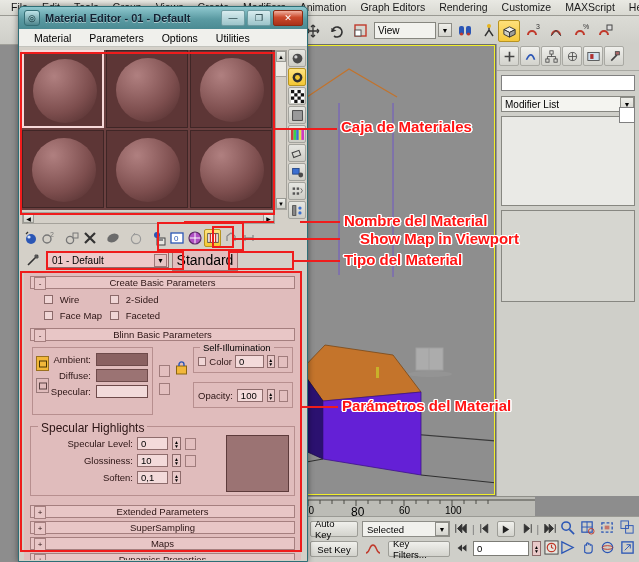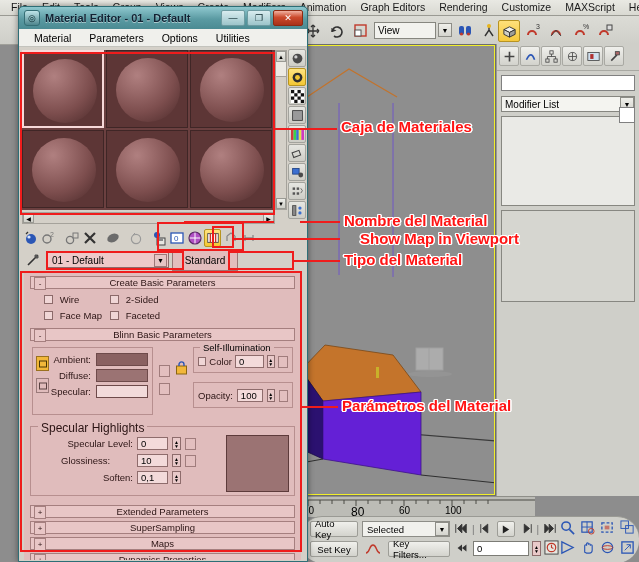--- a/index.html
+++ b/index.html
@@ -61,21 +61,21 @@
     box-sizing:border-box;display:flex;align-items:center;padding-left:3px;font-size:10px;
     justify-content:space-between;
   }
   .ddarrow{width:14px;height:14px;background:linear-gradient(#efefea,#d4d4ce);border:1px solid #8d8d87;
     display:flex;align-items:center;justify-content:center;box-sizing:border-box;font-size:7px;}
   .modstack{margin:4px 4px 0 4px;height:90px;background:#eaeae6;border:1px solid #878781;box-sizing:border-box;}
   .modstack2{margin:4px 4px 0 4px;height:92px;background:#d6d6d0;border:1px solid #878781;box-sizing:border-box;}
 
   
   #timebar{left:300px;top:496px;width:235px;height:20px;background:#bcbcb6;border-top:1px solid #8f8f89;}
-  #statusarea{left:300px;top:516px;width:339px;height:46px;background:#cfcfc9;border-top:1px solid #9a9a94;border-radius:22px;}
+  #statusarea{left:300px;top:516px;width:339px;height:46px;background:#cfcfc9;border-top:1px solid #9a9a94;}
   .sbtn{
     height:16px;background:linear-gradient(#f0f0ec,#d3d3cd);border:1px solid #9d9d97;
     border-radius:2px;display:inline-flex;align-items:center;justify-content:center;
     box-sizing:border-box;font-size:9.5px;padding:0 4px;
   }
   .spin{height:15px;background:#fff;border:1px solid #7c7c76;box-sizing:border-box;
     display:flex;align-items:center;padding-left:3px;font-size:9.5px;}
 
   
   #mated{
@@ -135,21 +135,21 @@
   .sep{width:4px;}
 
   
   #me-namerow{position:absolute;left:3px;top:203px;width:285px;height:20px;display:flex;align-items:center;gap:3px;}
   #mat-name{
     width:122px;height:16px;background:#eec9c9;border:1px solid #8d6a6a;box-sizing:border-box;
     display:flex;align-items:center;justify-content:space-between;padding-left:4px;font-size:10px;
   }
   #mat-type{
     width:66px;height:22px;background:#e3bdbd;border:1px solid #9a7676;box-sizing:border-box;
-    display:flex;align-items:center;justify-content:center;font-size:10px;
+    display:flex;align-items:center;justify-content:center;font-size:14px;
   }
 
   
   #params{
     position:absolute;left:5px;top:226px;width:277px;height:287px;
     background:#e0bcbc;overflow:hidden;
   }
   .rollout-hdr{
     margin:3px 6px 0 6px;height:13px;background:#e8c6c6;border:1px solid #a57f7f;
     box-sizing:border-box;display:flex;align-items:center;justify-content:center;
@@ -823,21 +823,21 @@
               <span class="numf">
                 <span>0</span>
                 </span>
               <span class="sp">
                   <span>▲</span>
                   <span>▼</span>
                 </span>
               <span class="mapbtn"></span>
             </div>
             <div style="display:flex;align-items:center;gap:4px;margin:0 0 4px 25px;">
-              <span class="lbl" style="width:72px;text-align:left;">Glossiness:</span>
+              <span class="lbl" style="width:72px;text-align:right;">Glossiness:</span>
               <span class="numf">
                 <span>10</span>
                 </span>
               <span class="sp">
                   <span>▲</span>
                   <span>▼</span>
                 </span>
               <span class="mapbtn"></span>
             </div>
             <div style="display:flex;align-items:center;gap:4px;margin:0 0 0 25px;">

